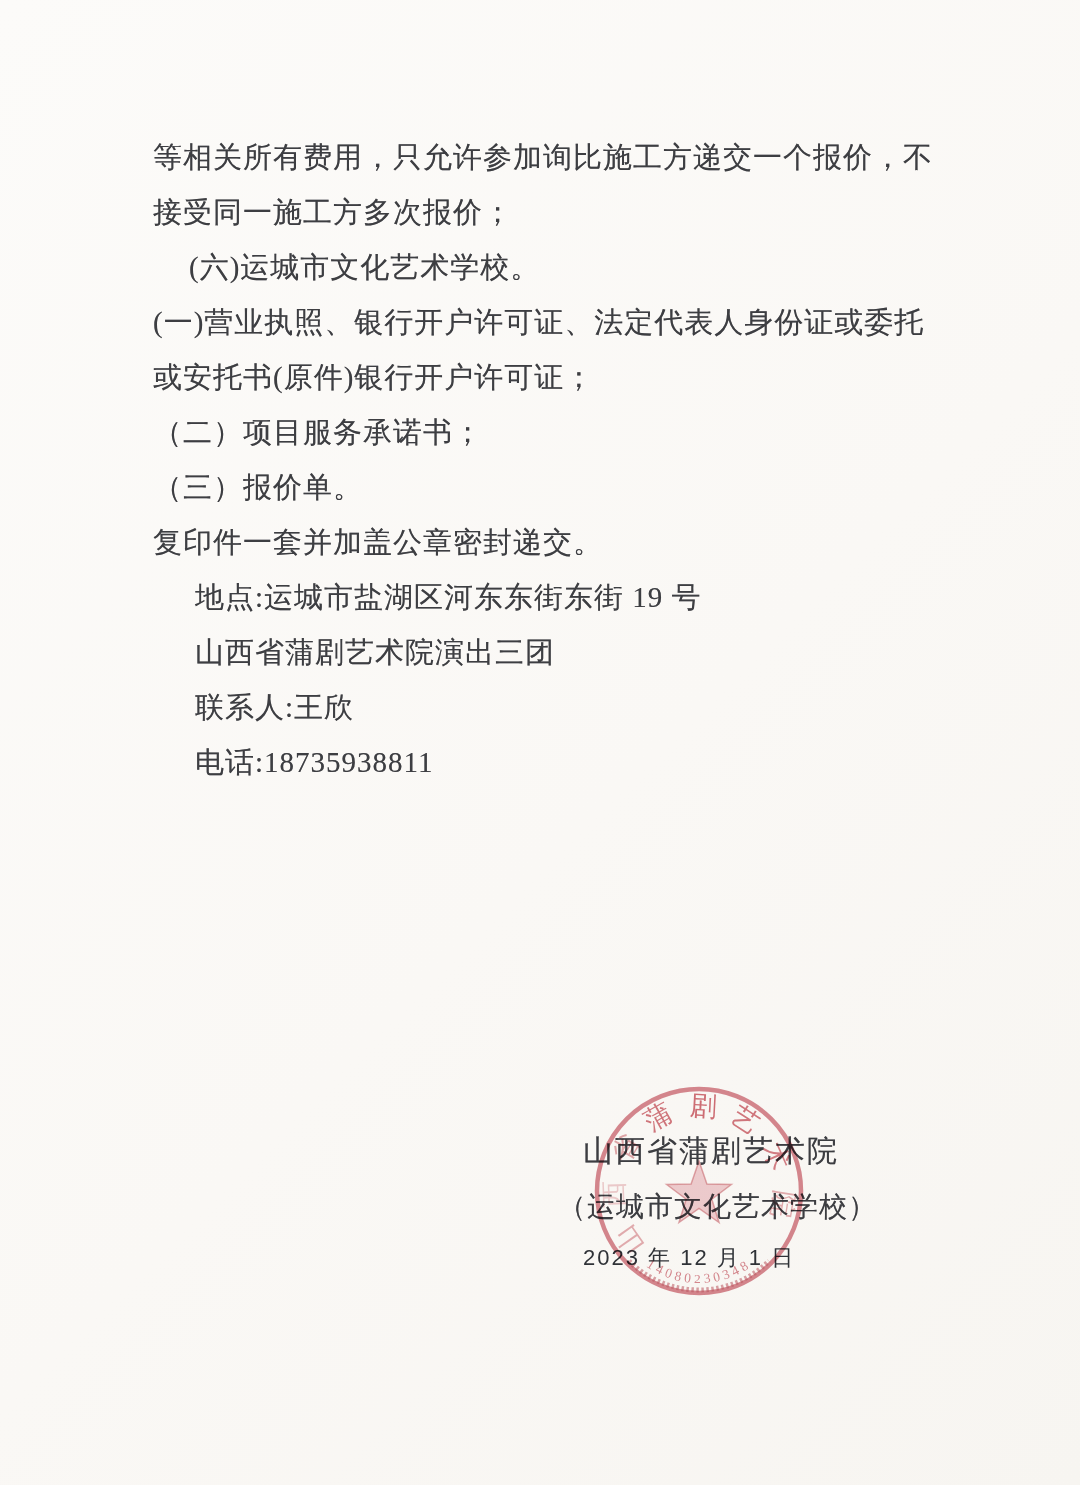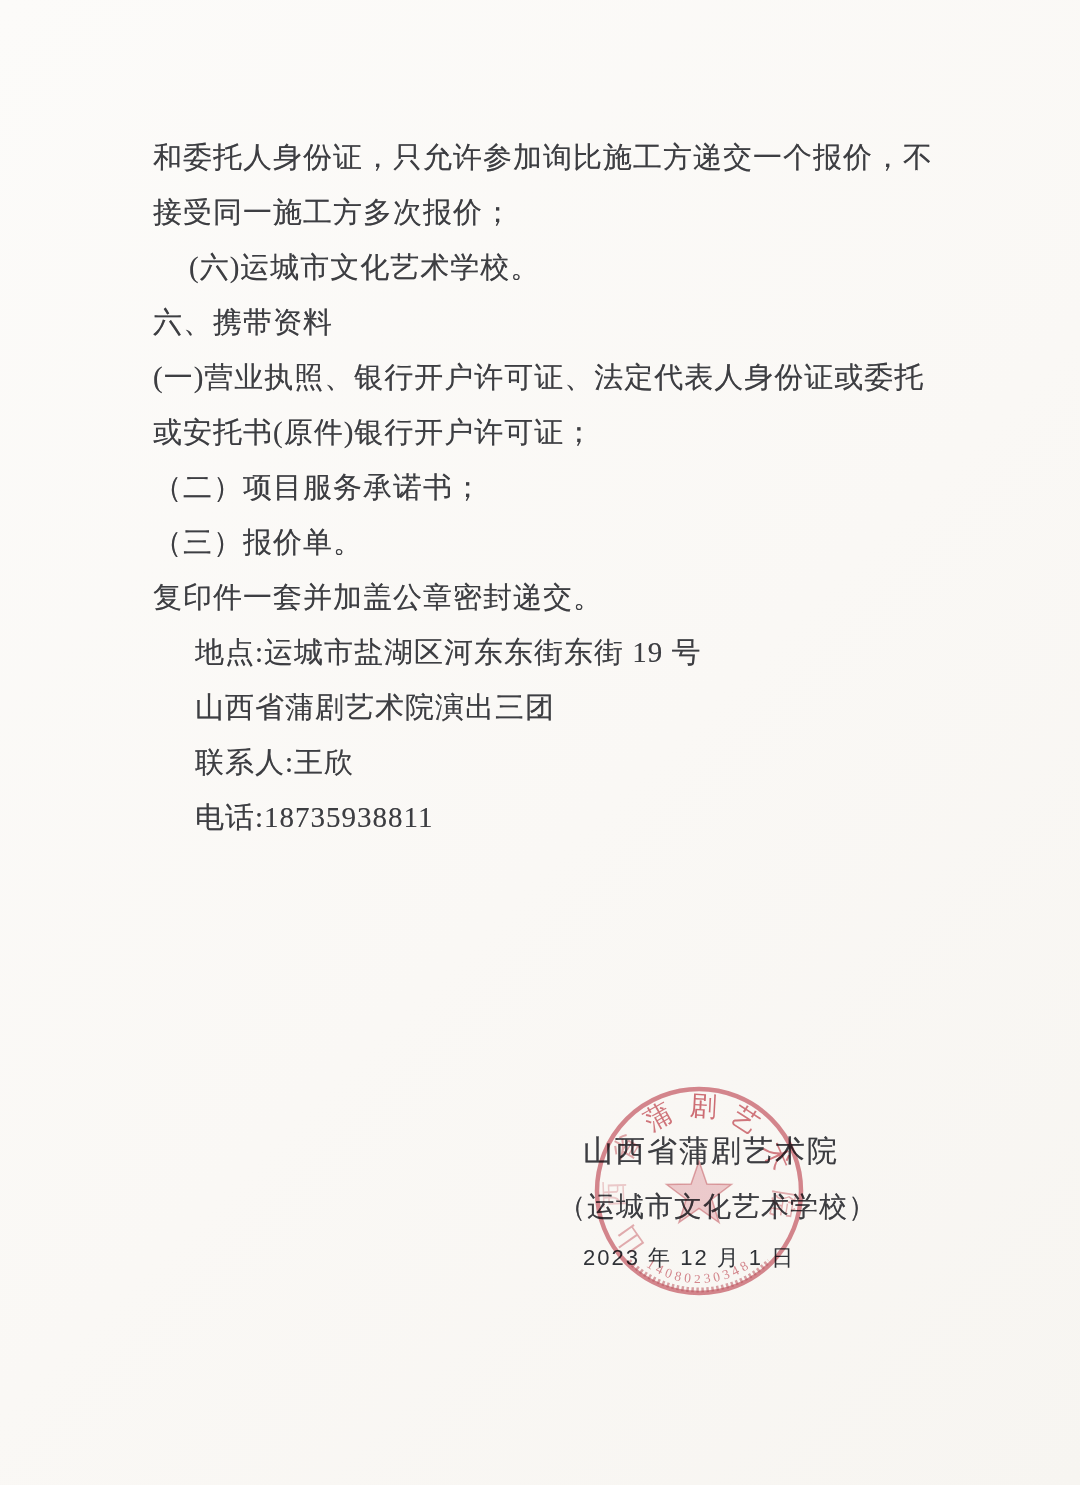--- a/index.html
+++ b/index.html
@@ -52,24 +52,23 @@
     mix-blend-mode:multiply;opacity:.92;
   }
   .seal text{font-family:"Liberation Serif","DejaVu Serif",serif;}
 </style>
 </head>
 <body>
 
 <div class="page">
 
   <div class="body-text">
-    <div class="line">和委托人身份证，只允许参加询比施工方递交一个报价，不</div>
+    <div class="line">等相关所有费用，只允许参加询比施工方递交一个报价，不</div>
     <div class="line">接受同一施工方多次报价；</div>
     <div class="line ind1">(六)运城市文化艺术学校。</div>
-    <div class="line">六、携带资料</div>
     <div class="line">(一)营业执照、银行开户许可证、法定代表人身份证或委托</div>
     <div class="line">或安托书(原件)银行开户许可证；</div>
     <div class="line">（二）项目服务承诺书；</div>
     <div class="line">（三）报价单。</div>
     <div class="line">复印件一套并加盖公章密封递交。</div>
     <div class="line ind3">地点:运城市盐湖区河东东街东街 19 号</div>
     <div class="line ind3">山西省蒲剧艺术院演出三团</div>
     <div class="line ind3">联系人:王欣</div>
     <div class="line ind3">电话:18735938811</div>
   </div>

